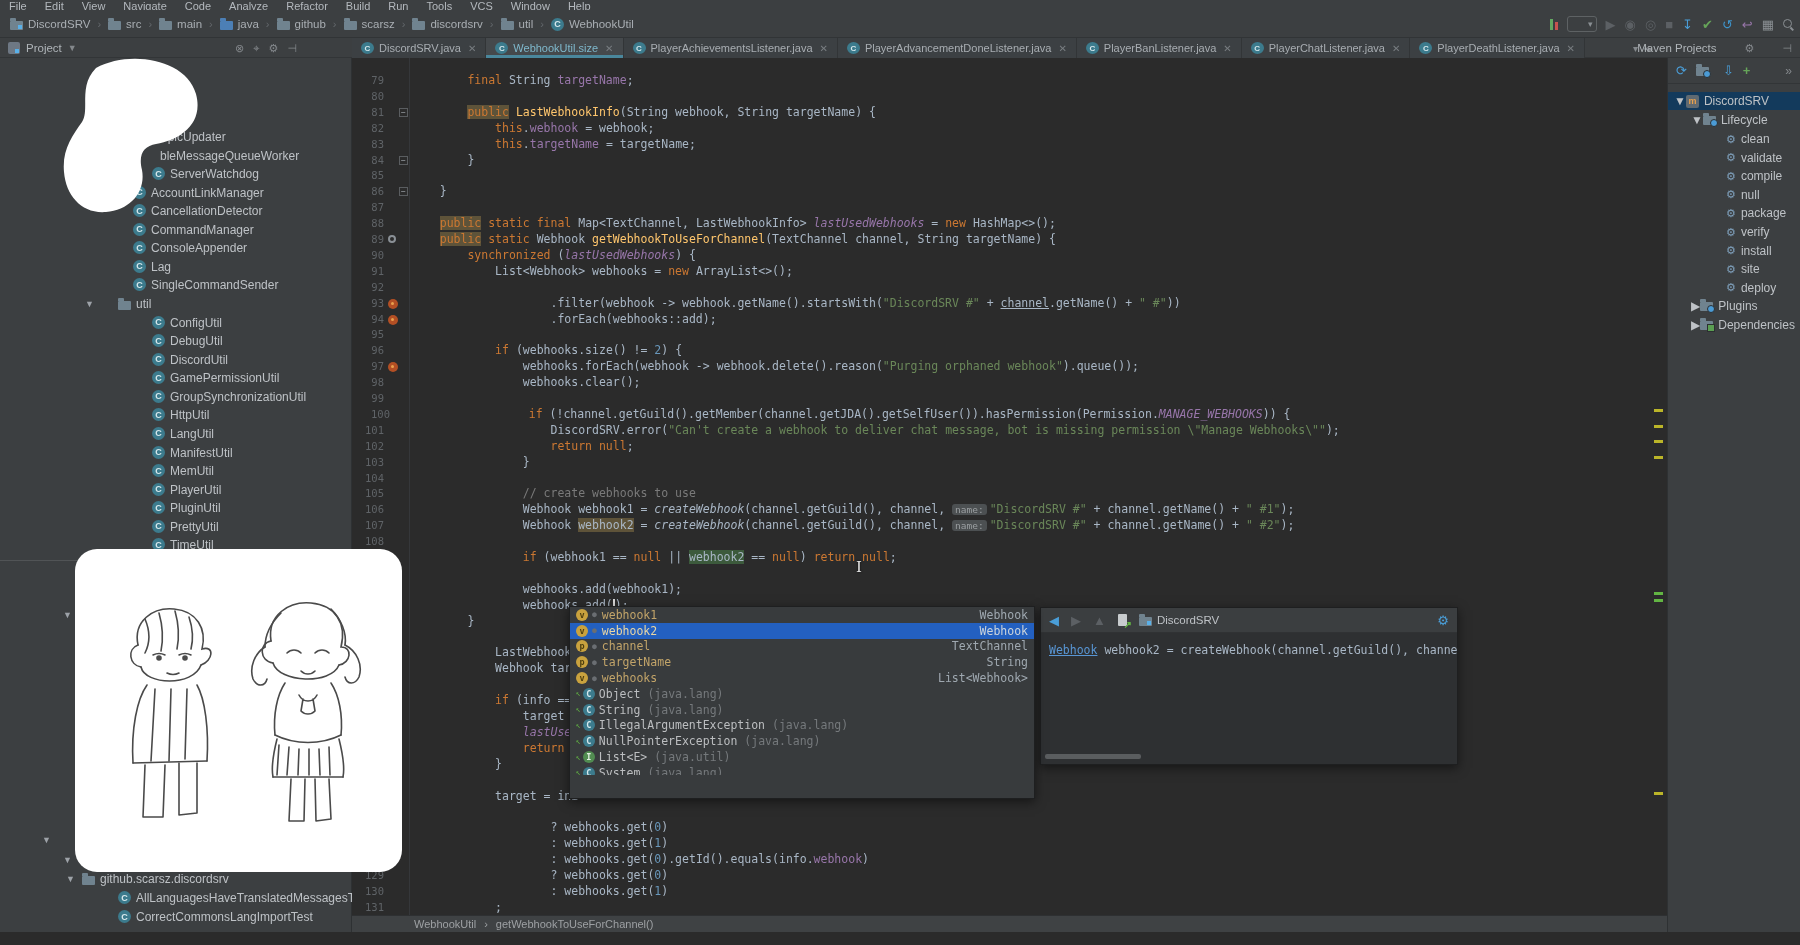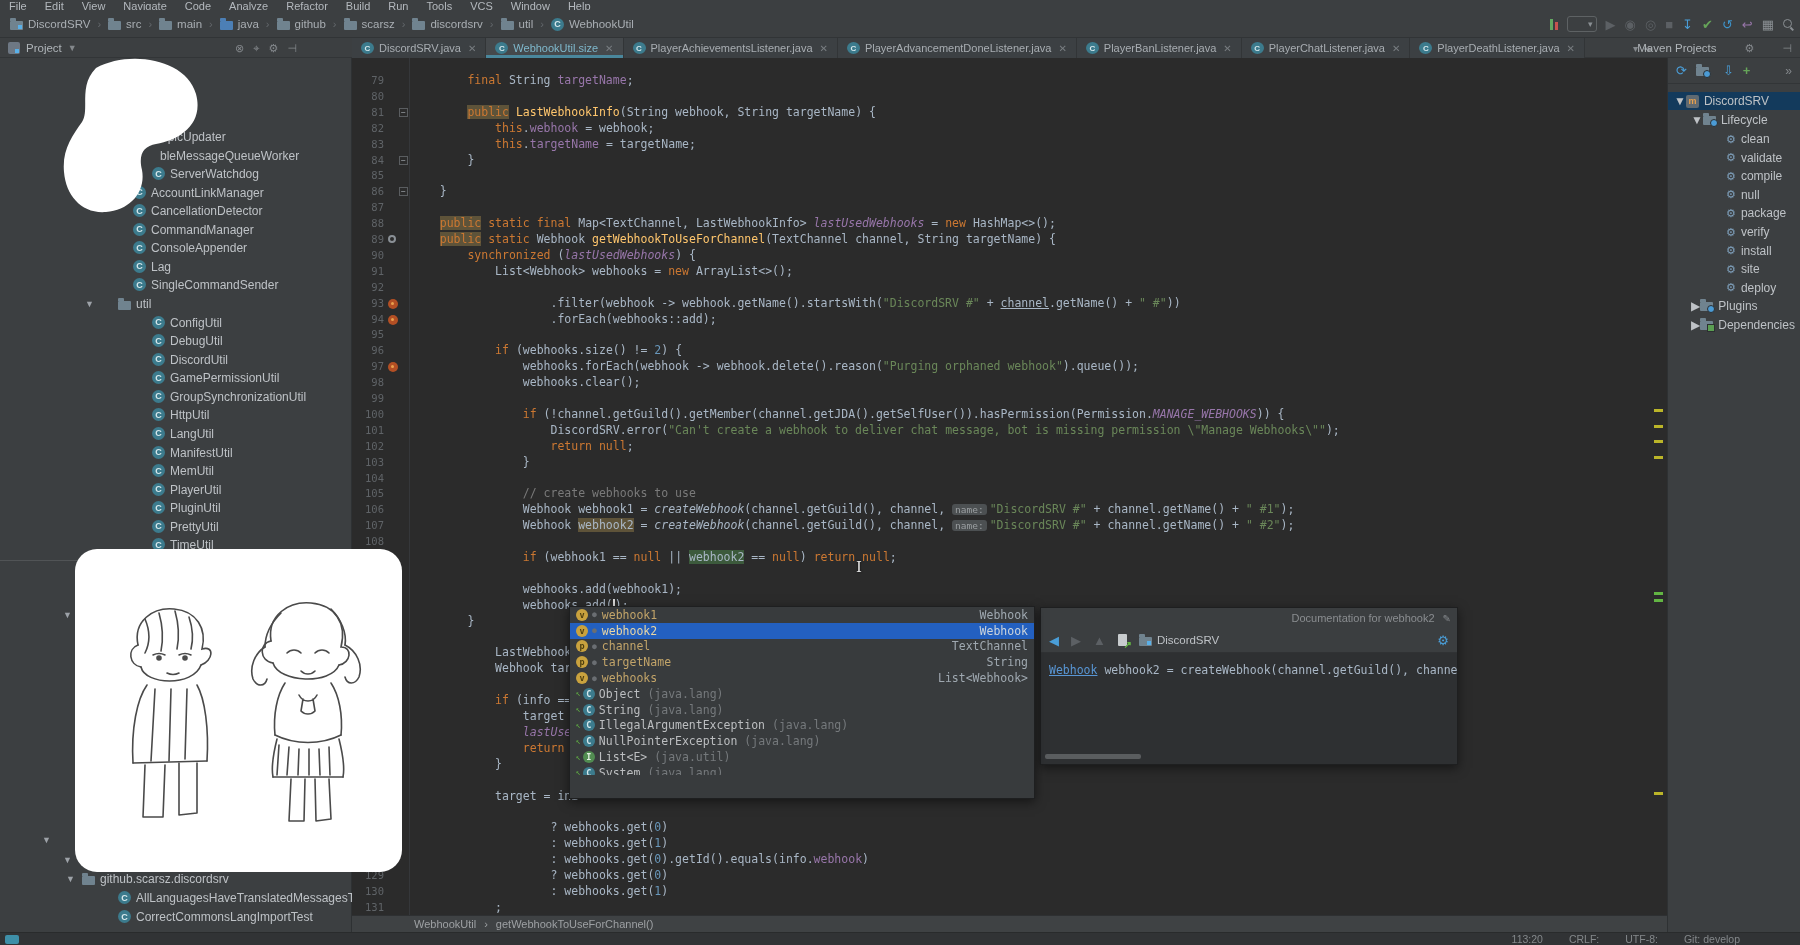--- a/index.html
+++ b/index.html
@@ -400,21 +400,21 @@
         <div class="cline" style="top: 189.9px;"><span class="num">90</span><span class="code"><span class="tk-t">        </span><span class="tk-k">synchronized </span><span class="tk-t">(</span><span class="tk-fi">lastUsedWebhooks</span><span class="tk-t">) {</span></span></div>
         <div class="cline" style="top: 205.8px;"><span class="num">91</span><span class="code"><span class="tk-t">            List&lt;Webhook&gt; webhooks = </span><span class="tk-k">new </span><span class="tk-t">ArrayList&lt;&gt;();</span></span></div>
         <div class="cline" style="top: 221.7px;"><span class="num">92</span></div>
         <div class="cline" style="top: 237.6px;"><span class="num">93</span><span class="gmark orange"></span><span class="code"><span class="tk-t">                    .filter(webhook -&gt; webhook.getName().startsWith(</span><span class="tk-s">"DiscordSRV #"</span><span class="tk-t"> + </span><span class="tk-ul">channel</span><span class="tk-t">.getName() + </span><span class="tk-s">" #"</span><span class="tk-t">))</span></span></div>
         <div class="cline" style="top: 253.5px;"><span class="num">94</span><span class="gmark orange"></span><span class="code"><span class="tk-t">                    .forEach(webhooks::add);</span></span></div>
         <div class="cline" style="top: 269.4px;"><span class="num">95</span><span class="code"></span></div>
         <div class="cline" style="top: 285.3px; text-decoration: underline;"><span class="num">96</span><span class="code"><span class="tk-t">            </span><span class="tk-k">if </span><span class="tk-t">(webhooks.size() != </span><span class="tk-n">2</span><span class="tk-t">) {</span></span></div>
         <div class="cline" style="top: 301.2px;"><span class="num">97</span><span class="gmark orange"></span><span class="code"><span class="tk-t">                webhooks.forEach(webhook -&gt; webhook.delete().reason(</span><span class="tk-s">"Purging orphaned webhook"</span><span class="tk-t">).queue());</span></span></div>
         <div class="cline" style="top: 317.1px;"><span class="num">98</span><span class="code"><span class="tk-t">                webhooks.clear();</span></span></div>
         <div class="cline" style="top: 333px;"><span class="num">99</span><span class="code"></span></div>
-        <div class="cline" style="top: 348.9px;"><span class="num">100</span><span class="code"><span class="tk-t">                </span><span class="tk-k">if </span><span class="tk-t">(!channel.getGuild().getMember(channel.getJDA().getSelfUser()).hasPermission(Permission.</span><span class="tk-fi">MANAGE_WEBHOOKS</span><span class="tk-t">)) {</span></span></div>
+        <div class="cline" style="top: 348.9px; margin-left: 6px;"><span class="num">100</span><span class="code"><span class="tk-t">                </span><span class="tk-k">if </span><span class="tk-t">(!channel.getGuild().getMember(channel.getJDA().getSelfUser()).hasPermission(Permission.</span><span class="tk-fi">MANAGE_WEBHOOKS</span><span class="tk-t">)) {</span></span></div>
         <div class="cline" style="top: 364.8px;"><span class="num">101</span><span class="code"><span class="tk-t">                    DiscordSRV.error(</span><span class="tk-s">"Can't create a webhook to deliver chat message, bot is missing permission \"Manage Webhooks\""</span><span class="tk-t">);</span></span></div>
         <div class="cline" style="top: 380.7px;"><span class="num">102</span><span class="code"><span class="tk-t">                    </span><span class="tk-k">return null</span><span class="tk-t">;</span></span></div>
         <div class="cline" style="top: 396.6px;"><span class="num">103</span><span class="code"><span class="tk-t">                }</span></span></div>
         <div class="cline" style="top: 412.5px;"><span class="num">104</span><span class="code"></span></div>
         <div class="cline" style="top: 428.4px;"><span class="num">105</span><span class="code"><span class="tk-c">                // create webhooks to use</span></span></div>
         <div class="cline" style="top: 444.3px;"><span class="num">106</span><span class="code"><span class="tk-t">                Webhook webhook1 = </span><span class="tk-it">createWebhook</span><span class="tk-t">(channel.getGuild(), channel, </span><span class="tk-ph">name:</span><span class="tk-s">"DiscordSRV #"</span><span class="tk-t"> + channel.getName() + </span><span class="tk-s">" #1"</span><span class="tk-t">);</span></span></div>
         <div class="cline" style="top: 460.2px;"><span class="num">107</span><span class="code"><span class="tk-t">                Webhook </span><span class="tk-hlt">webhook2</span><span class="tk-t"> = </span><span class="tk-it">createWebhook</span><span class="tk-t">(channel.getGuild(), channel, </span><span class="tk-ph">name:</span><span class="tk-s">"DiscordSRV #"</span><span class="tk-t"> + channel.getName() + </span><span class="tk-s">" #2"</span><span class="tk-t">);</span></span></div>
         <div class="cline" style="top: 476.1px;"><span class="num">108</span><span class="code"></span></div>
         <div class="cline" style="top: 492px;"><span class="num">109</span><span class="code"><span class="tk-t">                </span><span class="tk-k">if </span><span class="tk-t">(webhook1 == </span><span class="tk-k">null</span><span class="tk-t"> || </span><span class="tk-hlg">webhook2</span><span class="tk-t"> == </span><span class="tk-k">null</span><span class="tk-t">) </span><span class="tk-k">return null</span><span class="tk-t">;</span></span></div>
         <div class="cline" style="top: 507.9px;"><span class="num">110</span><span class="code"></span></div>
@@ -516,24 +516,20 @@
         <div class="citem">
           <span class="ga">↖</span>
           <span class="ci-icon ci-class">C</span>
           <span class="cname cls">System</span>
           <span class="cpkg">(java.lang)</span>
         </div>
       </div>
   </div>
 
   <div id="docpopup">
-    <div id="doc-title">
-      <span class="t">Documentation for webhook2</span>
-      <span class="pin">✎</span>
-    </div>
     <div id="doc-toolbar">
       <span class="tt teal">◀</span>
       <span class="tt dim">▶</span>
       <span class="tt dim">▲</span>
       <span class="edit-src"></span>
       <span class="mod">
         <span class="icon-folder project"></span>
         <span>DiscordSRV</span>
       </span>
       <span class="tt teal" style="margin-left:auto">⚙</span>
@@ -608,29 +604,20 @@
           <span>Dependencies</span>
         </div>
       </div>
   </div>
 
   <div id="ebreadcrumb">
       <span>WebhookUtil</span>
       <span class="sep">›</span>
       <span>getWebhookToUseForChannel()</span>
     </div>
-  <div id="statusbar">
-    <span class="sleft"></span>
-    <span class="sitems" id="status-items">
-        <span>113:20</span>
-        <span>CRLF:</span>
-        <span>UTF-8:</span>
-        <span>Git: develop</span>
-      </span>
-  </div>
 
   <svg id="blob" width="160" height="162" viewBox="0 0 160 162">
     <path fill="#FFFFFF" d="M38,12 C70,-6 128,2 138,38 C146,68 122,84 98,88 C86,90 80,98 84,114 C88,136 72,154 48,156 C24,158 8,140 6,116 C4,94 14,80 24,66 C32,54 20,30 38,12 Z"></path>
   </svg>
 
   <div id="sketch-card">
     <svg width="327" height="323" viewBox="0 0 327 323">
       <g fill="none" stroke="#4a4a4a" stroke-width="1.6" stroke-linecap="round">
 
         <path d="M63,96 C58,72 78,58 99,60 C122,62 132,80 127,100 C140,96 138,112 126,116"></path>

